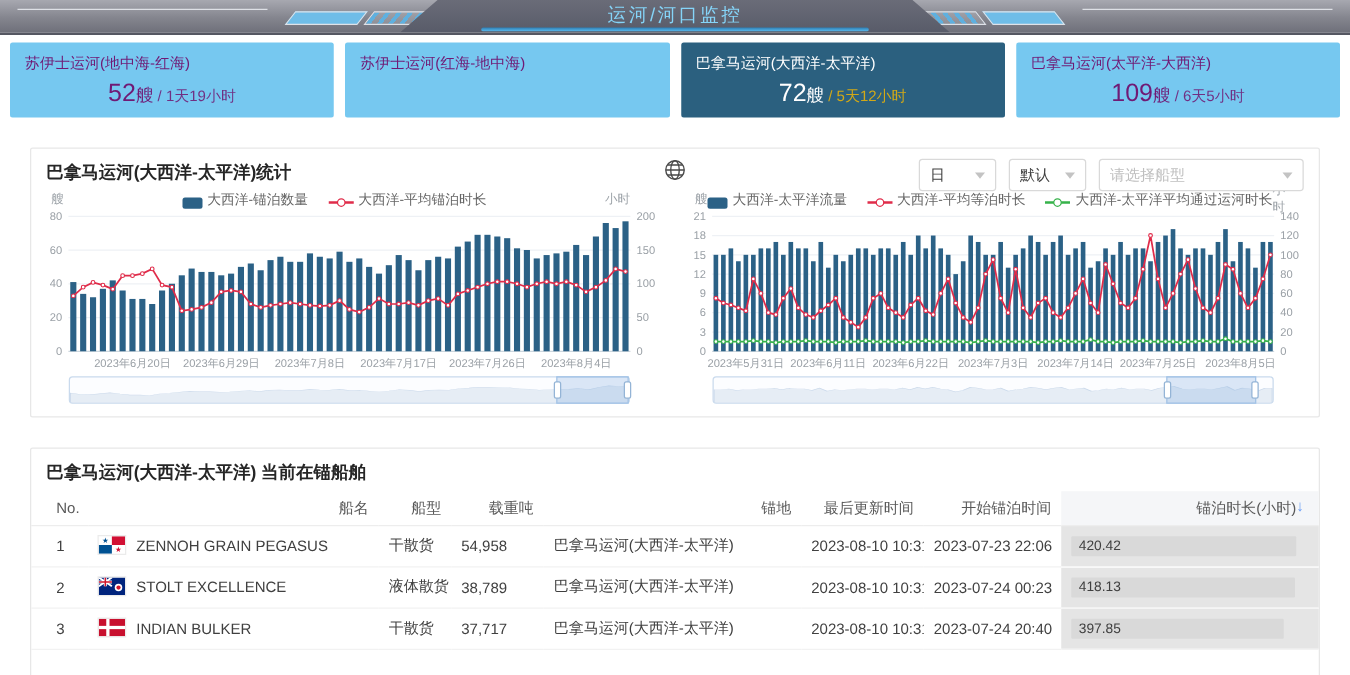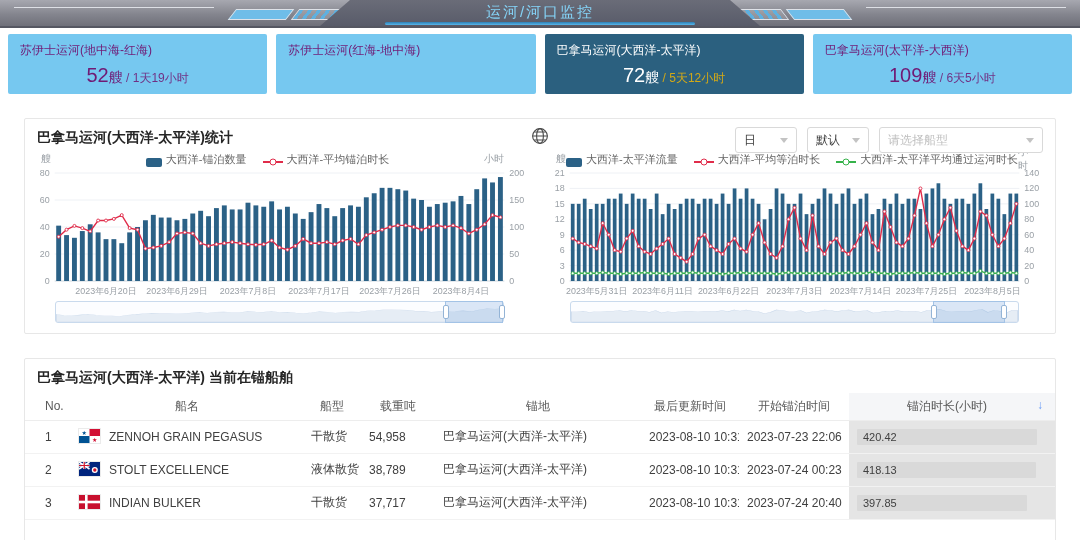--- a/index.html
+++ b/index.html
@@ -81,21 +81,21 @@
   .slider svg { position:absolute; left:0; top:0; width:100%; height:100%; }
   .slider-window { position:absolute; top:-1px; bottom:-1px;
     background:rgba(140,180,225,.30); border:1px solid #a3c3e6; cursor:ew-resize; }
   .handle { position:absolute; top:50%; width:6px; height:14px; background:#fff;
     border:1px solid #94b4d6; border-radius:2px; transform:translate(-50%,-50%); cursor:ew-resize; }
   .handle.hl { left:0; } .handle.hr { left:100%; }
 
   
   .table-panel { min-height:204px; }
   table { width:100%; border-collapse:collapse; table-layout:fixed; font-size:12px; margin-top:4px; }
-  th { text-align:center; font-weight:normal; color:#595959; height:27px;
+  th { text-align:right; font-weight:normal; color:#595959; height:27px;
     border-bottom:1px solid #ededed; }
   td { height:33px; color:#404040; border-bottom:1px solid #f2f2f2; }
   th,td { padding:0 8px; overflow:hidden; white-space:nowrap; }
   th.c0,td.c0 { padding-left:20px; }
   th.dur { background:#f5f6f8; }
   td.dur { background:#e5e5e5; padding-right:18px; }
   .sort { float:right; color:#699cf6; margin-right:4px; font-size:12px; cursor:pointer; }
   .dur-bar { height:16px; background:#d9d9d9; border-radius:1px;
     font-size:11px; line-height:16px; padding-left:6px; color:#404040; }
   .flag { display:inline-block; vertical-align:-3px; margin-right:9px;

